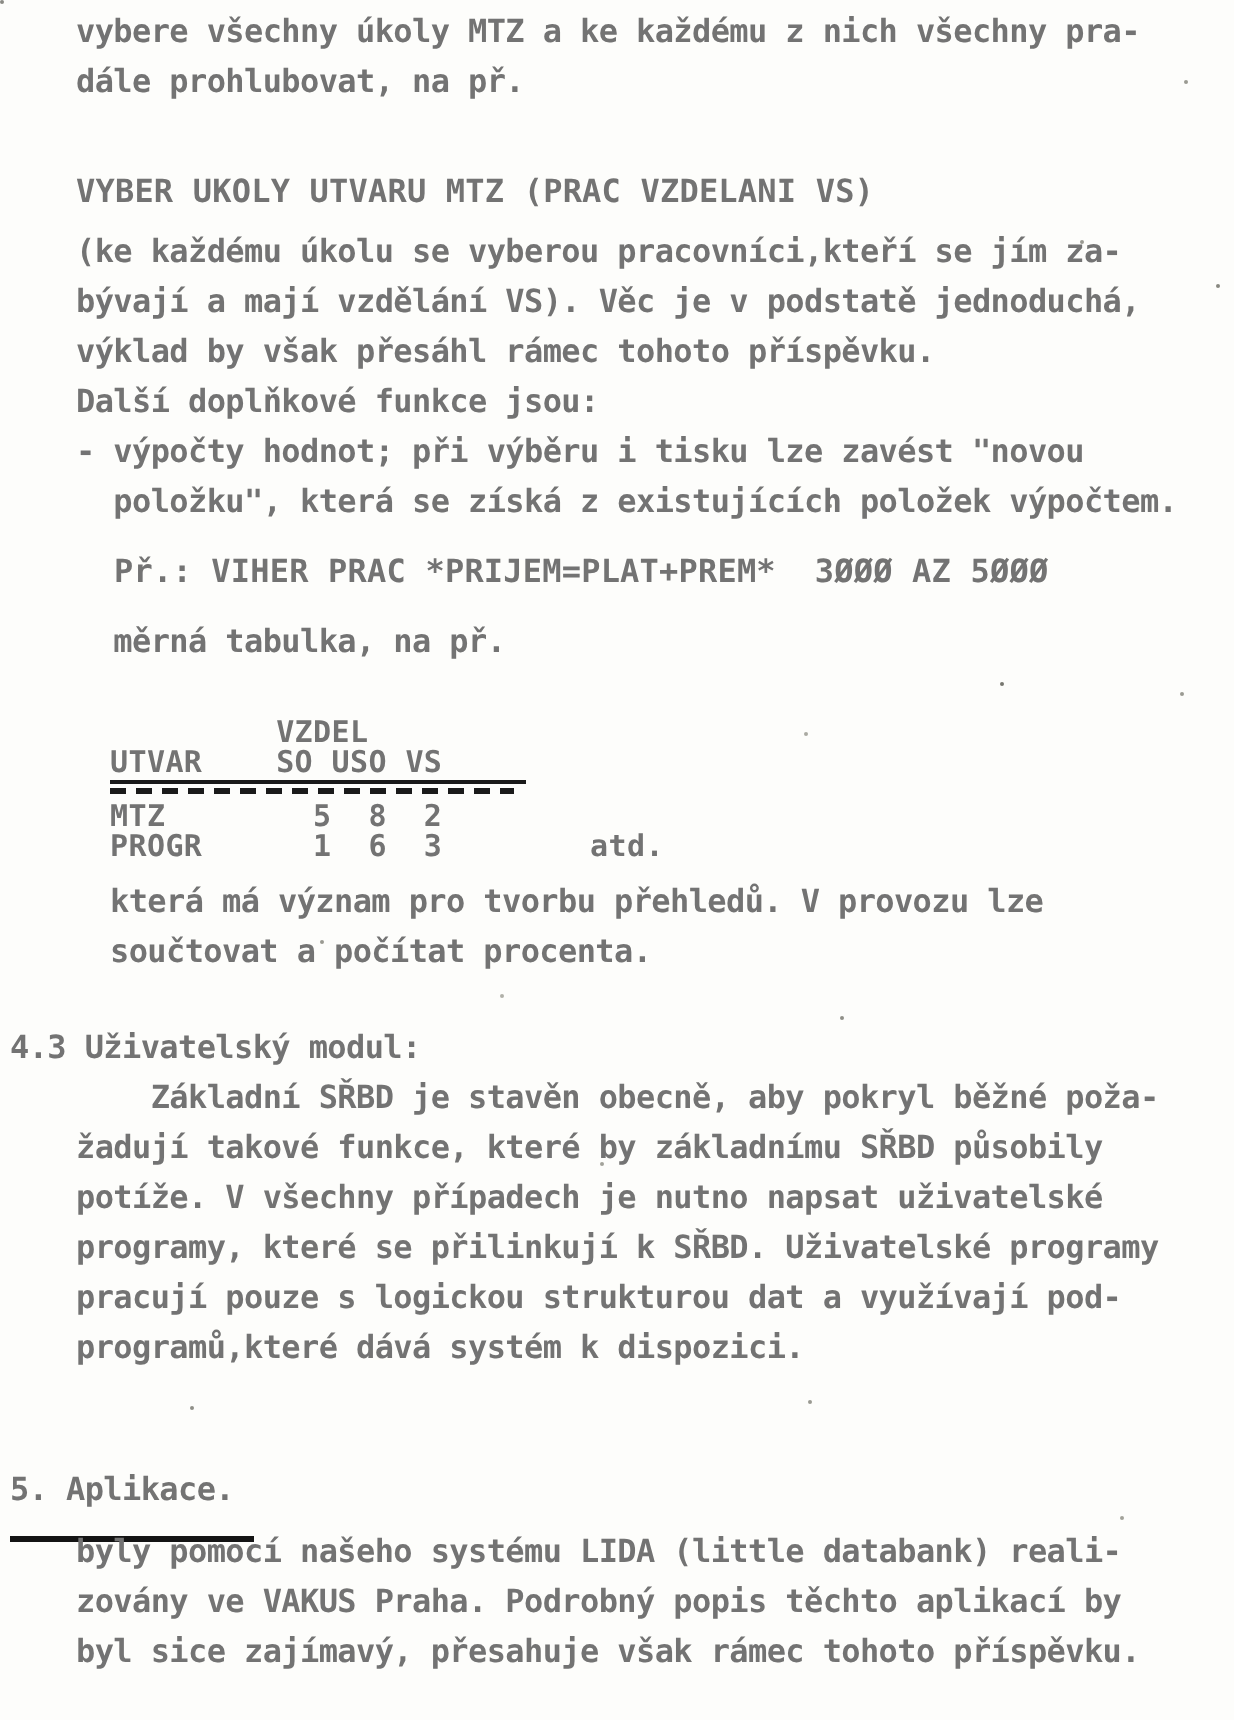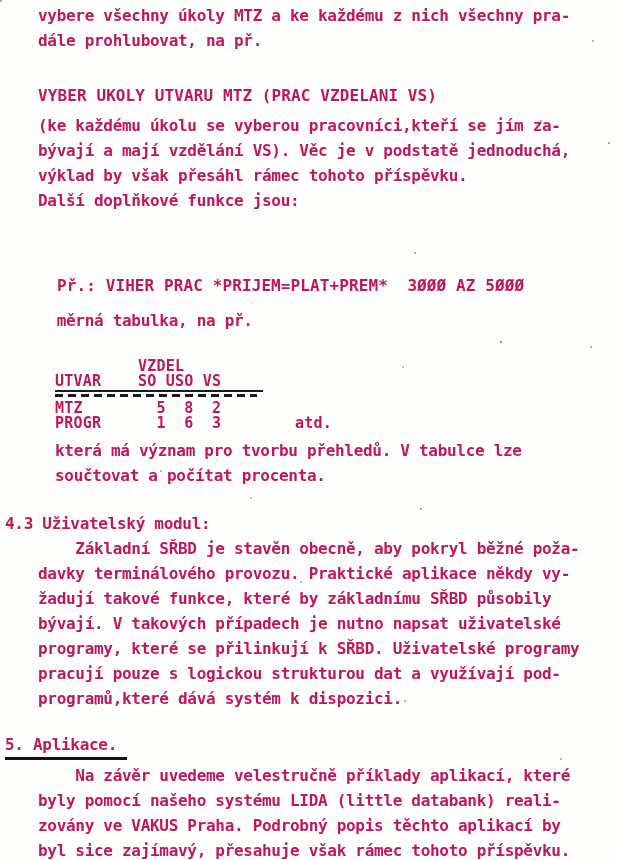--- a/index.html
+++ b/index.html
@@ -6,21 +6,21 @@
   body{
     width:617px;height:860px;
     background:#fdfdfb;
     overflow:hidden;
     position:relative;
   }
   .page{
     position:absolute;inset:0;
     font-family:"DejaVu Sans Mono","Liberation Mono",monospace;
     font-weight:700;
-    color:#be185d;
+    color:#737373;
     -webkit-font-smoothing:none;
   }
   .blk{position:absolute;}
   .ln{
     white-space:pre;
     font-size:16px;
     line-height:25px;
     letter-spacing:-0.3px;
   }
   .cmd .ln{letter-spacing:0.1px;}
@@ -40,21 +40,21 @@
   .tbl-dashes{
     width:202px;height:3px;
     margin:2px 0 4px 0;
     background:repeating-linear-gradient(90deg,#1a1a1a 0 8px,transparent 8px 13px);
   }
   .heading .ln{letter-spacing:-0.3px;}
   .underlined{
     display:inline-block;
     border-bottom:3px solid #141414;
     padding-right:10px;
-    padding-bottom:0px;
+    padding-bottom:11px;
   }
   
   .speckles{
     position:absolute;top:0;left:0;width:2px;height:2px;border-radius:50%;
     background:#8a8a84;
     box-shadow:
       540px 120px 0 0 #9a9a92, 414px 252px 0 0 #8f8f88, 500px 341px 0 0 #77776f,
       590px 346px 0 0 #9a9a92, 402px 366px 0 0 #aaaaa2, 160px 470px 0 0 #9a9a92,
       420px 508px 0 0 #8f8f88, 300px 581px 0 0 #a2a29a, 95px 703px 0 0 #8f8f88,
       404px 700px 0 0 #9a9a92, 560px 758px 0 0 #a2a29a, 592px 40px 0 0 #9a9a92,
@@ -77,58 +77,60 @@
     <div class="ln">VYBER UKOLY UTVARU MTZ (PRAC VZDELANI VS)</div>
   </div>
 
   <div class="blk" style="top:113px;left:38px">
     <div class="ln">(ke každému úkolu se vyberou pracovníci,kteří se jím za-</div>
     <div class="ln">bývají a mají vzdělání VS). Věc je v podstatě jednoduchá,</div>
     <div class="ln">výklad by však přesáhl rámec tohoto příspěvku.</div>
     <div class="ln">Další doplňkové funkce jsou:</div>
   </div>
 
+  <div class="blk" style="top:213px;left:38px">
+    <div class="ln">- výpočty hodnot; při výběru i tisku lze zavést "novou</div>
+    <div class="ln">  položku", která se získá z existujících položek výpočtem.</div>
+  </div>
 
   <div class="blk cmd" style="top:273px;left:57px">
     <div class="ln">Př.: VIHER PRAC *PRIJEM=PLAT+PREM*  3ØØØ AZ 5ØØØ</div>
   </div>
 
   <div class="blk" style="top:308px;left:38px">
     <div class="ln">  měrná tabulka, na př.</div>
   </div>
 
   <div class="blk tbl" style="top:359px;left:55px">
     <div class="ln">         VZDEL</div>
     <div class="ln"><span class="tbl-header">UTVAR    SO USO VS</span></div>
     <div class="tbl-dashes"></div>
     <div class="ln">MTZ        5  8  2</div>
     <div class="ln">PROGR      1  6  3        atd.</div>
   </div>
 
   <div class="blk" style="top:438px;left:55px">
-    <div class="ln">která má význam pro tvorbu přehledů. V tabulce lze</div>
+    <div class="ln">která má význam pro tvorbu přehledů. V provozu lze</div>
     <div class="ln">součtovat a počítat procenta.</div>
   </div>
 
   <div class="blk heading" style="top:511px;left:5px">
     <div class="ln">4.3 Uživatelský modul:</div>
   </div>
   <div class="blk" style="top:536px;left:38px">
     <div class="ln">    Základní SŘBD je stavěn obecně, aby pokryl běžné poža-</div>
-    <div class="ln">davky terminálového provozu. Praktické aplikace někdy vy-</div>
     <div class="ln">žadují takové funkce, které by základnímu SŘBD působily</div>
-    <div class="ln">bývají. V takových případech je nutno napsat uživatelské</div>
+    <div class="ln">potíže. V všechny případech je nutno napsat uživatelské</div>
     <div class="ln">programy, které se přilinkují k SŘBD. Uživatelské programy</div>
     <div class="ln">pracují pouze s logickou strukturou dat a využívají pod-</div>
     <div class="ln">programů,které dává systém k dispozici.</div>
   </div>
 
   <div class="blk heading" style="top:732px;left:5px">
     <div class="ln"><span class="underlined">5. Aplikace.</span></div>
   </div>
   <div class="blk" style="top:763px;left:38px">
-    <div class="ln">    Na závěr uvedeme velestručně příklady aplikací, které</div>
     <div class="ln">byly pomocí našeho systému LIDA (little databank) reali-</div>
     <div class="ln">zovány ve VAKUS Praha. Podrobný popis těchto aplikací by</div>
     <div class="ln">byl sice zajímavý, přesahuje však rámec tohoto příspěvku.</div>
   </div>
 
 </div>
 
 </body></html>

